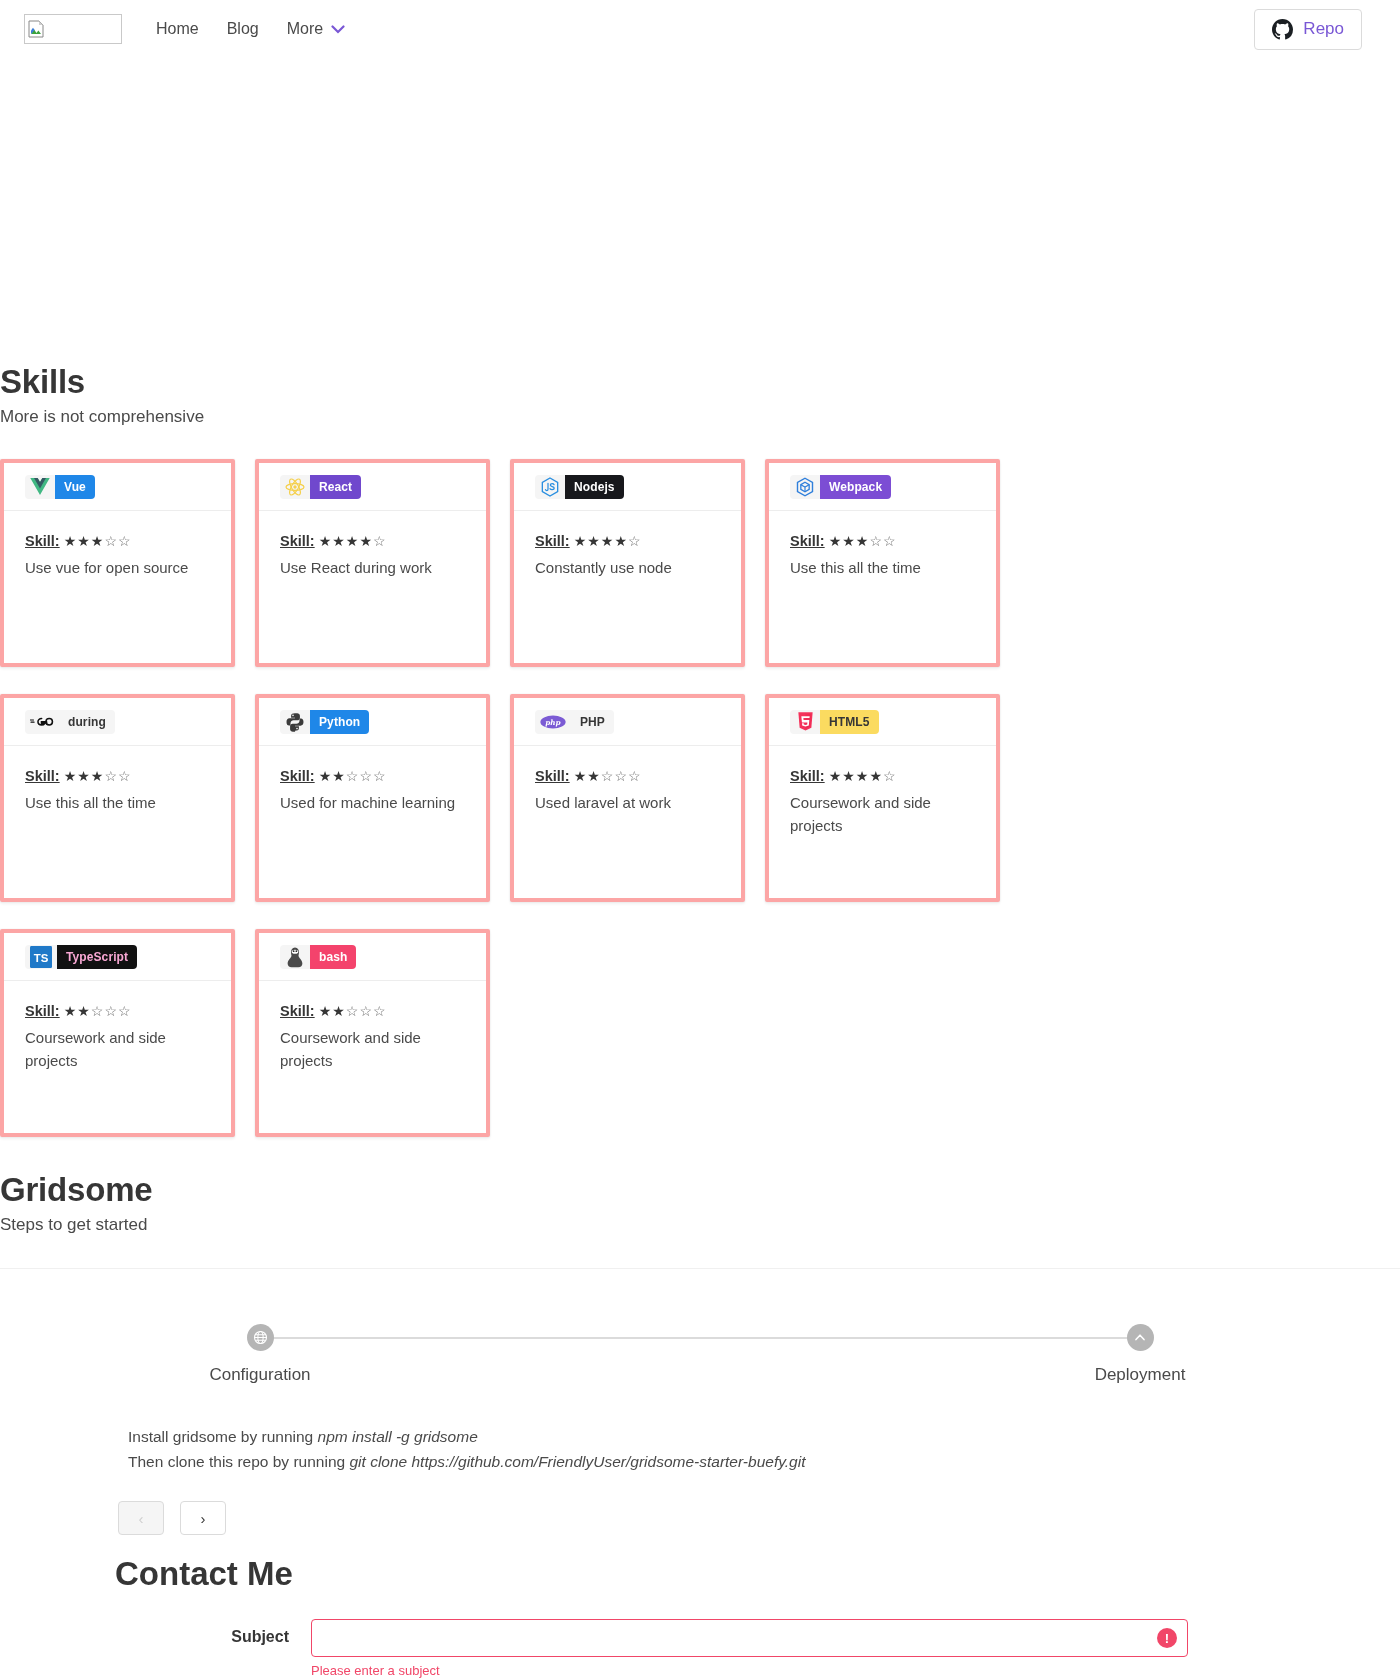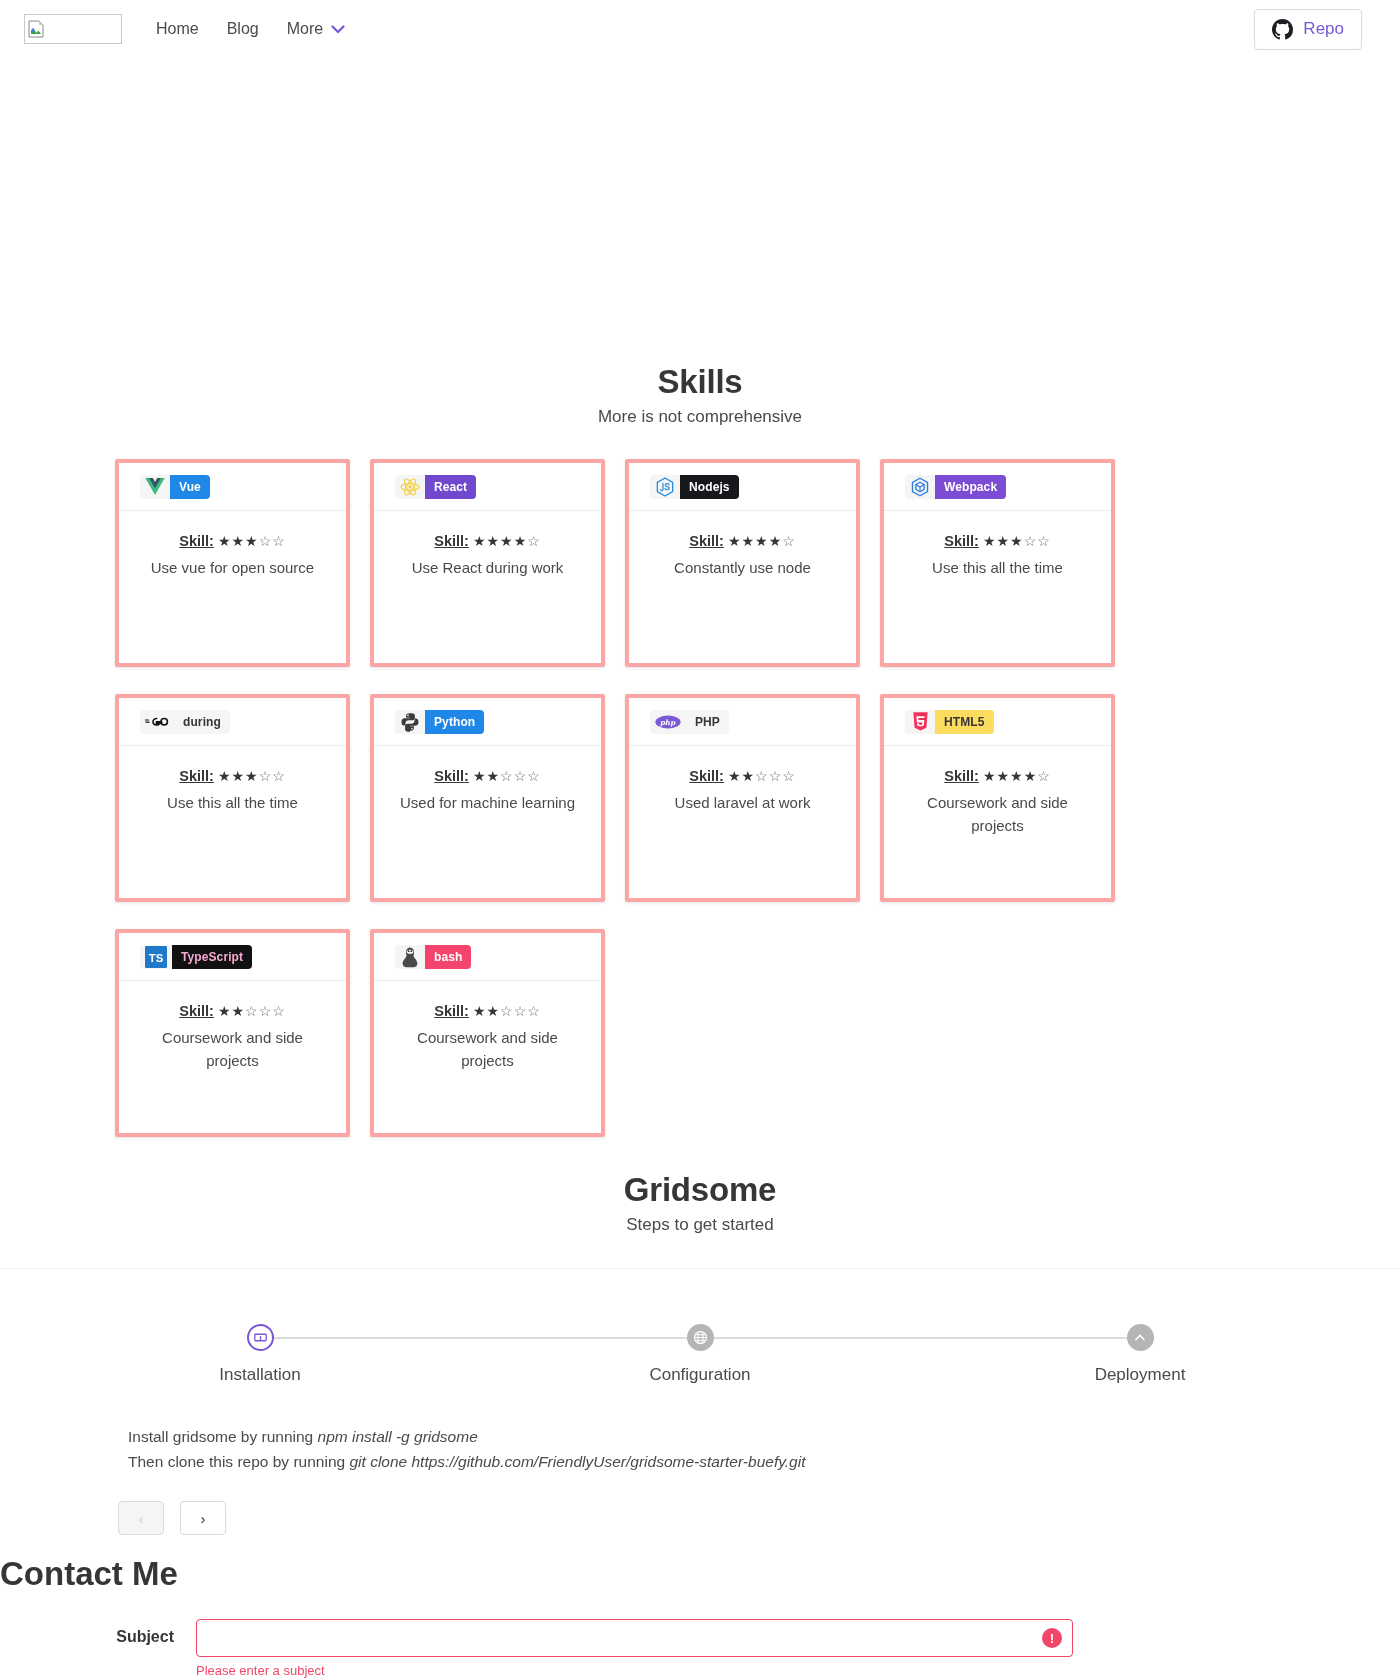--- a/index.html
+++ b/index.html
@@ -49,21 +49,21 @@
     padding: 9px 17px;
     font-size: 17px;
     color: #7957d5;
     cursor: pointer;
     margin-right: 22px;
   }
   .gh-icon { width: 21px; height: 21px; display:block; }
 
   
   .hero-gap { height: 305px; }
-  .container { padding-left: 115px; padding-right: 115px; text-align: center; }
+  .container { padding-right: 115px; }
 
   h1.section-title {
     font-size: 33px;
     font-weight: bold;
     color: #363636;
     margin: 0 0 6px 0;
     letter-spacing: -0.2px;
   }
   .section-sub {
     font-size: 17px;
@@ -205,21 +205,21 @@
     border-radius: 4px;
     background: #fff;
     display: flex; align-items: center; justify-content: center;
     cursor: pointer;
     color: #363636;
     font-size: 15px;
   }
   .step-btn.disabled { color: #cfcfcf; background: #f5f5f5; cursor: default; }
 
   
-  .contact-wrap { margin-top: 20px; }
+  .contact-wrap { padding-left: 115px; margin-top: 20px; }
   h1.contact-title {
     font-size: 33px;
     font-weight: bold;
     color: #363636;
     margin: 0 0 26px 0;
   }
   .field-row {
     display: flex;
     align-items: flex-start;
   }
@@ -483,29 +483,20 @@
 
 <div class="container gridsome-wrap">
   <h1 class="section-title">Gridsome</h1>
   <p class="section-sub" style="margin-bottom:0">Steps to get started</p>
 </div>
 <hr class="hr-full">
 
 <div class="steps">
   <div class="step-line"></div>
 
-  <div class="step">
-    <div class="step-marker active">
-      <svg width="13" height="13" viewBox="0 0 16 16">
-        <rect x="1" y="4" width="14" height="8" rx="1" fill="none" stroke="#7957d5" stroke-width="1.6"></rect>
-        <rect x="7.2" y="6.3" width="1.6" height="5.7" fill="#7957d5"></rect>
-      </svg>
-    </div>
-    <div class="step-label">Installation</div>
-  </div>
 
   <div class="step">
     <div class="step-marker">
       <svg width="15" height="15" viewBox="0 0 16 16">
         <circle cx="8" cy="8" r="6.4" fill="none" stroke="#ffffff" stroke-width="1.2"></circle>
         <ellipse cx="8" cy="8" rx="2.8" ry="6.4" fill="none" stroke="#ffffff" stroke-width="1.1"></ellipse>
         <path d="M1.7 8h12.6M2.6 5h10.8M2.6 11h10.8" stroke="#ffffff" stroke-width="1.1" fill="none"></path>
       </svg>
     </div>
     <div class="step-label">Configuration</div>

